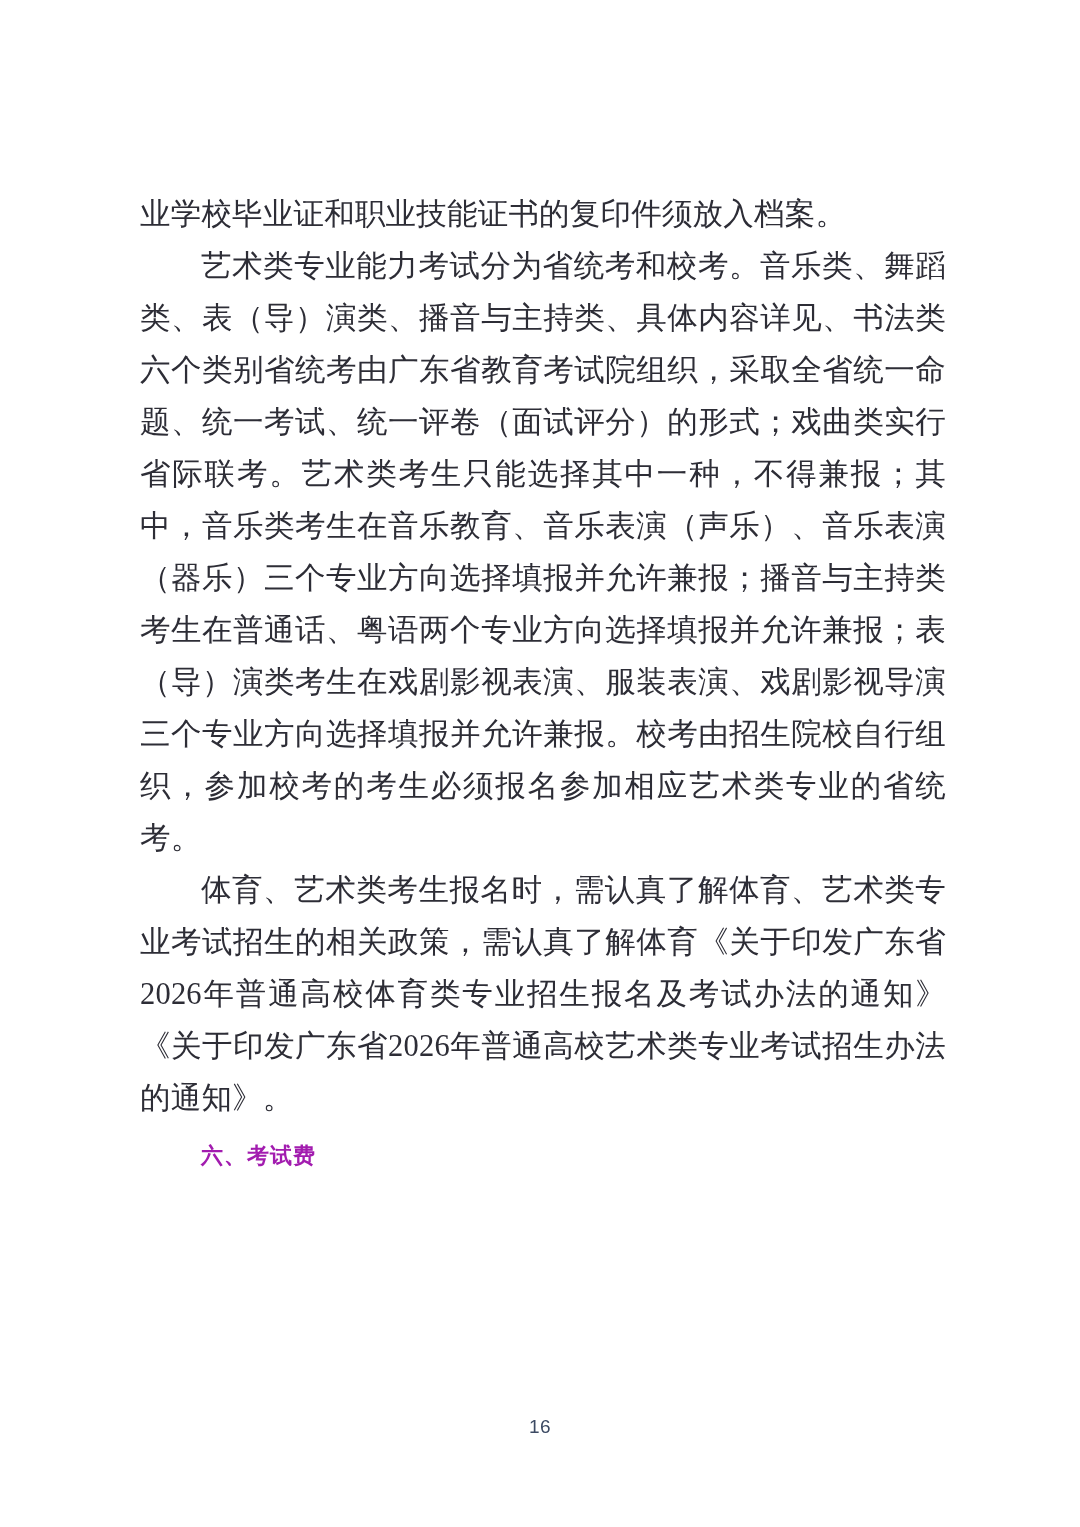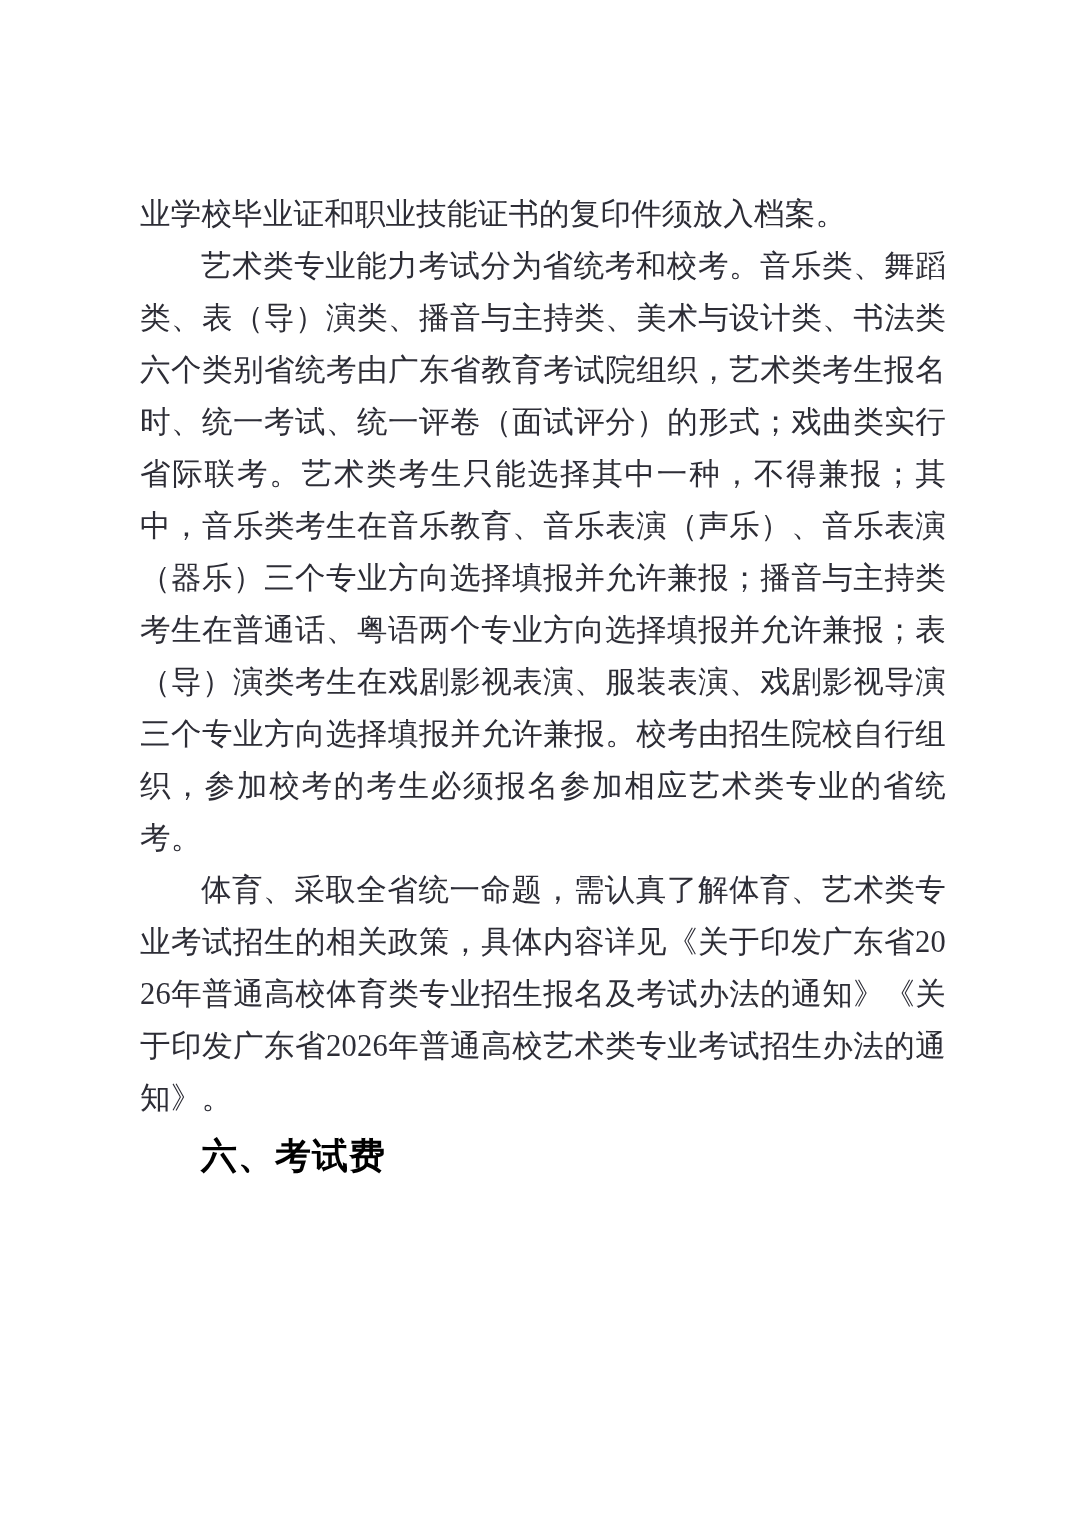--- a/index.html
+++ b/index.html
@@ -47,25 +47,25 @@
   .para.indent {
     text-indent: 61px;
   }
   .para.last-line-left {
     text-align-last: left;
   }
 
   
   .heading {
     margin: 0;
-    font-size: 36px;
+    font-size: 22px;
     line-height: 52px;
     font-weight: bold;
     text-indent: 61px;
-    color: #000000;
+    color: #a21caf;
     font-family: "Liberation Sans", "DejaVu Sans", sans-serif;
     letter-spacing: 1px;
   }
 
   .spacer-heading {
     height: 6px;
   }
 
   
   .page-number {
@@ -85,24 +85,25 @@
 <body>
 
 <div class="page">
 
   <div class="content">
 
     <p class="para last-line-left">业学校毕业证和职业技能证书的复印件须放入档案。</p>
 
 
 
-    <p class="para indent last-line-left">艺术类专业能力考试分为省统考和校考。音乐类、舞蹈类、表（导）演类、播音与主持类、美术与设计类、书法类六个类别省统考由广东省教育考试院组织，艺术类考生报名时、统一考试、统一评卷（面试评分）的形式；戏曲类实行省际联考。艺术类考生只能选择其中一种，不得兼报；其中，音乐类考生在音乐教育、音乐表演（声乐）、音乐表演（器乐）三个专业方向选择填报并允许兼报；播音与主持类考生在普通话、粤语两个专业方向选择填报并允许兼报；表（导）演类考生在戏剧影视表演、服装表演、戏剧影视导演三个专业方向选择填报并允许兼报。校考由招生院校自行组织，参加校考的考生必须报名参加相应艺术类专业的省统考。</p>
+    <p class="para indent last-line-left">艺术类专业能力考试分为省统考和校考。音乐类、舞蹈类、表（导）演类、播音与主持类、具体内容详见、书法类六个类别省统考由广东省教育考试院组织，采取全省统一命题、统一考试、统一评卷（面试评分）的形式；戏曲类实行省际联考。艺术类考生只能选择其中一种，不得兼报；其中，音乐类考生在音乐教育、音乐表演（声乐）、音乐表演（器乐）三个专业方向选择填报并允许兼报；播音与主持类考生在普通话、粤语两个专业方向选择填报并允许兼报；表（导）演类考生在戏剧影视表演、服装表演、戏剧影视导演三个专业方向选择填报并允许兼报。校考由招生院校自行组织，参加校考的考生必须报名参加相应艺术类专业的省统考。</p>
 
-    <p class="para indent last-line-left">体育、采取全省统一命题，需认真了解体育、艺术类专业考试招生的相关政策，具体内容详见《关于印发广东省2026年普通高校体育类专业招生报名及考试办法的通知》《关于印发广东省2026年普通高校艺术类专业考试招生办法的通知》。</p>
+    <p class="para indent last-line-left">体育、艺术类考生报名时，需认真了解体育、艺术类专业考试招生的相关政策，需认真了解体育《关于印发广东省2026年普通高校体育类专业招生报名及考试办法的通知》《关于印发广东省2026年普通高校艺术类专业考试招生办法的通知》。</p>
 
     <div class="spacer-heading"></div>
 
     <h2 class="heading">六、考试费</h2>
 
   </div>
 
+  <div class="page-number">16</div>
 
 </div>
 
 </body></html>

